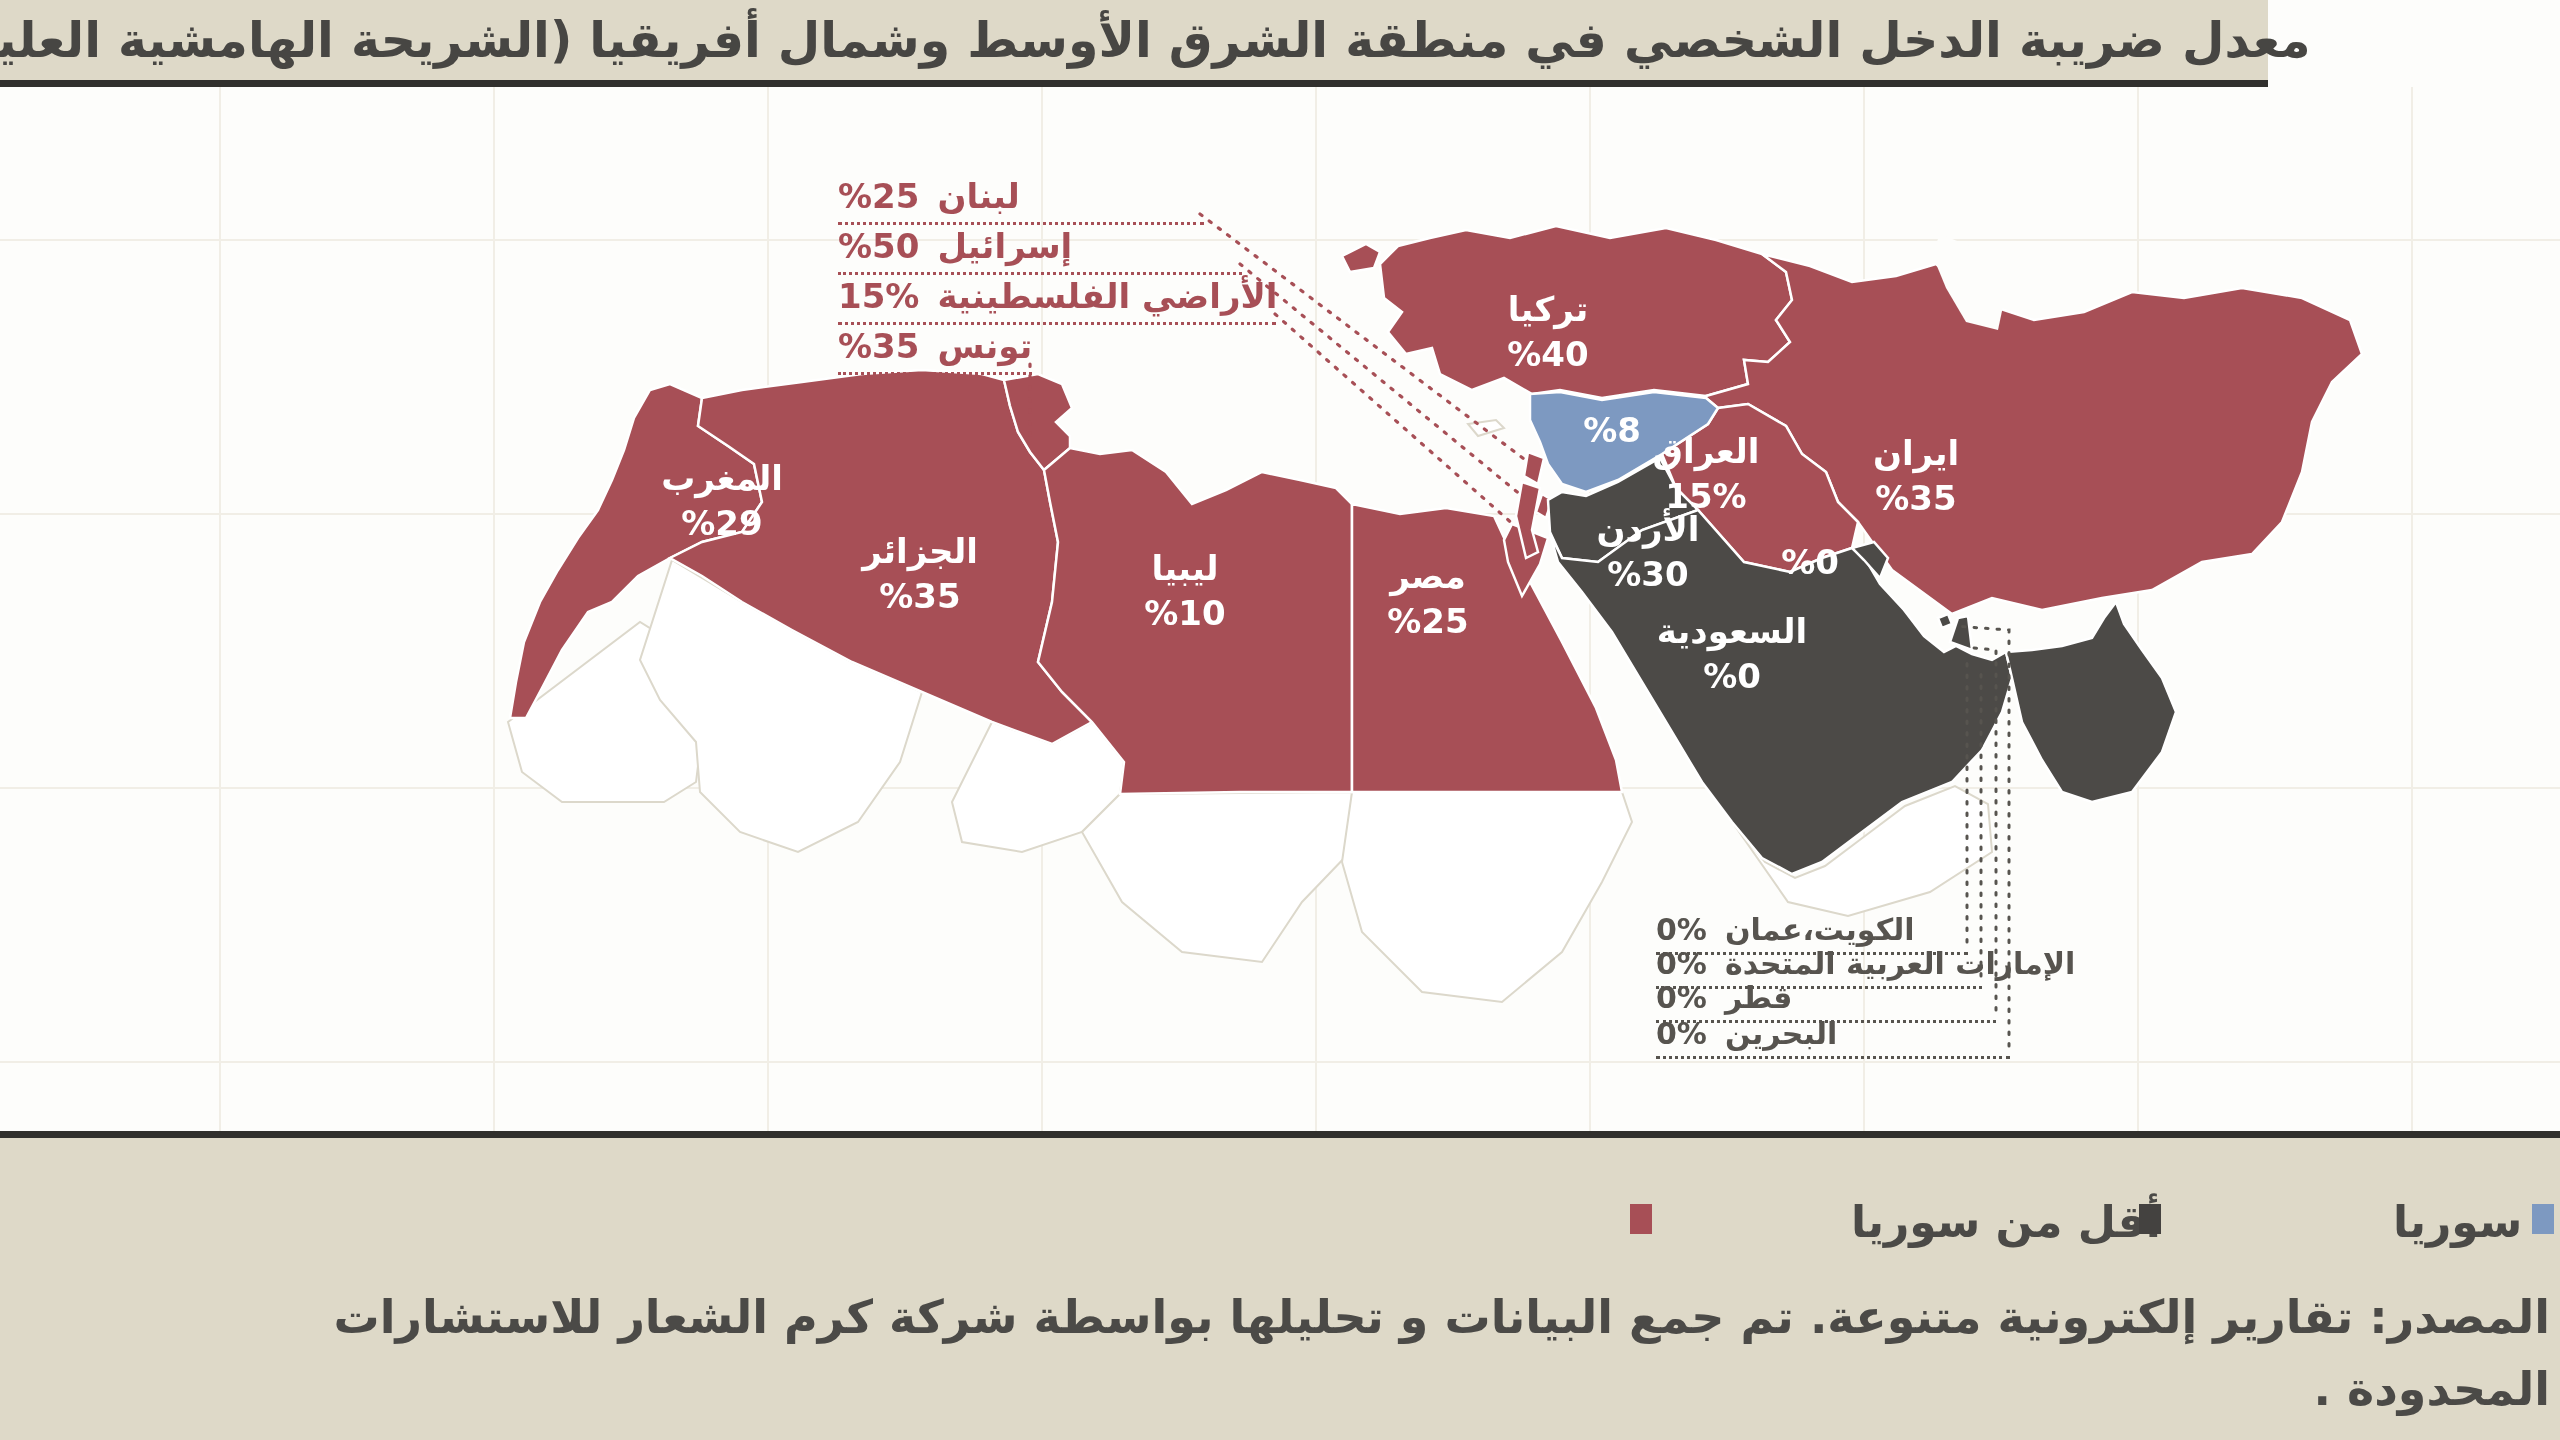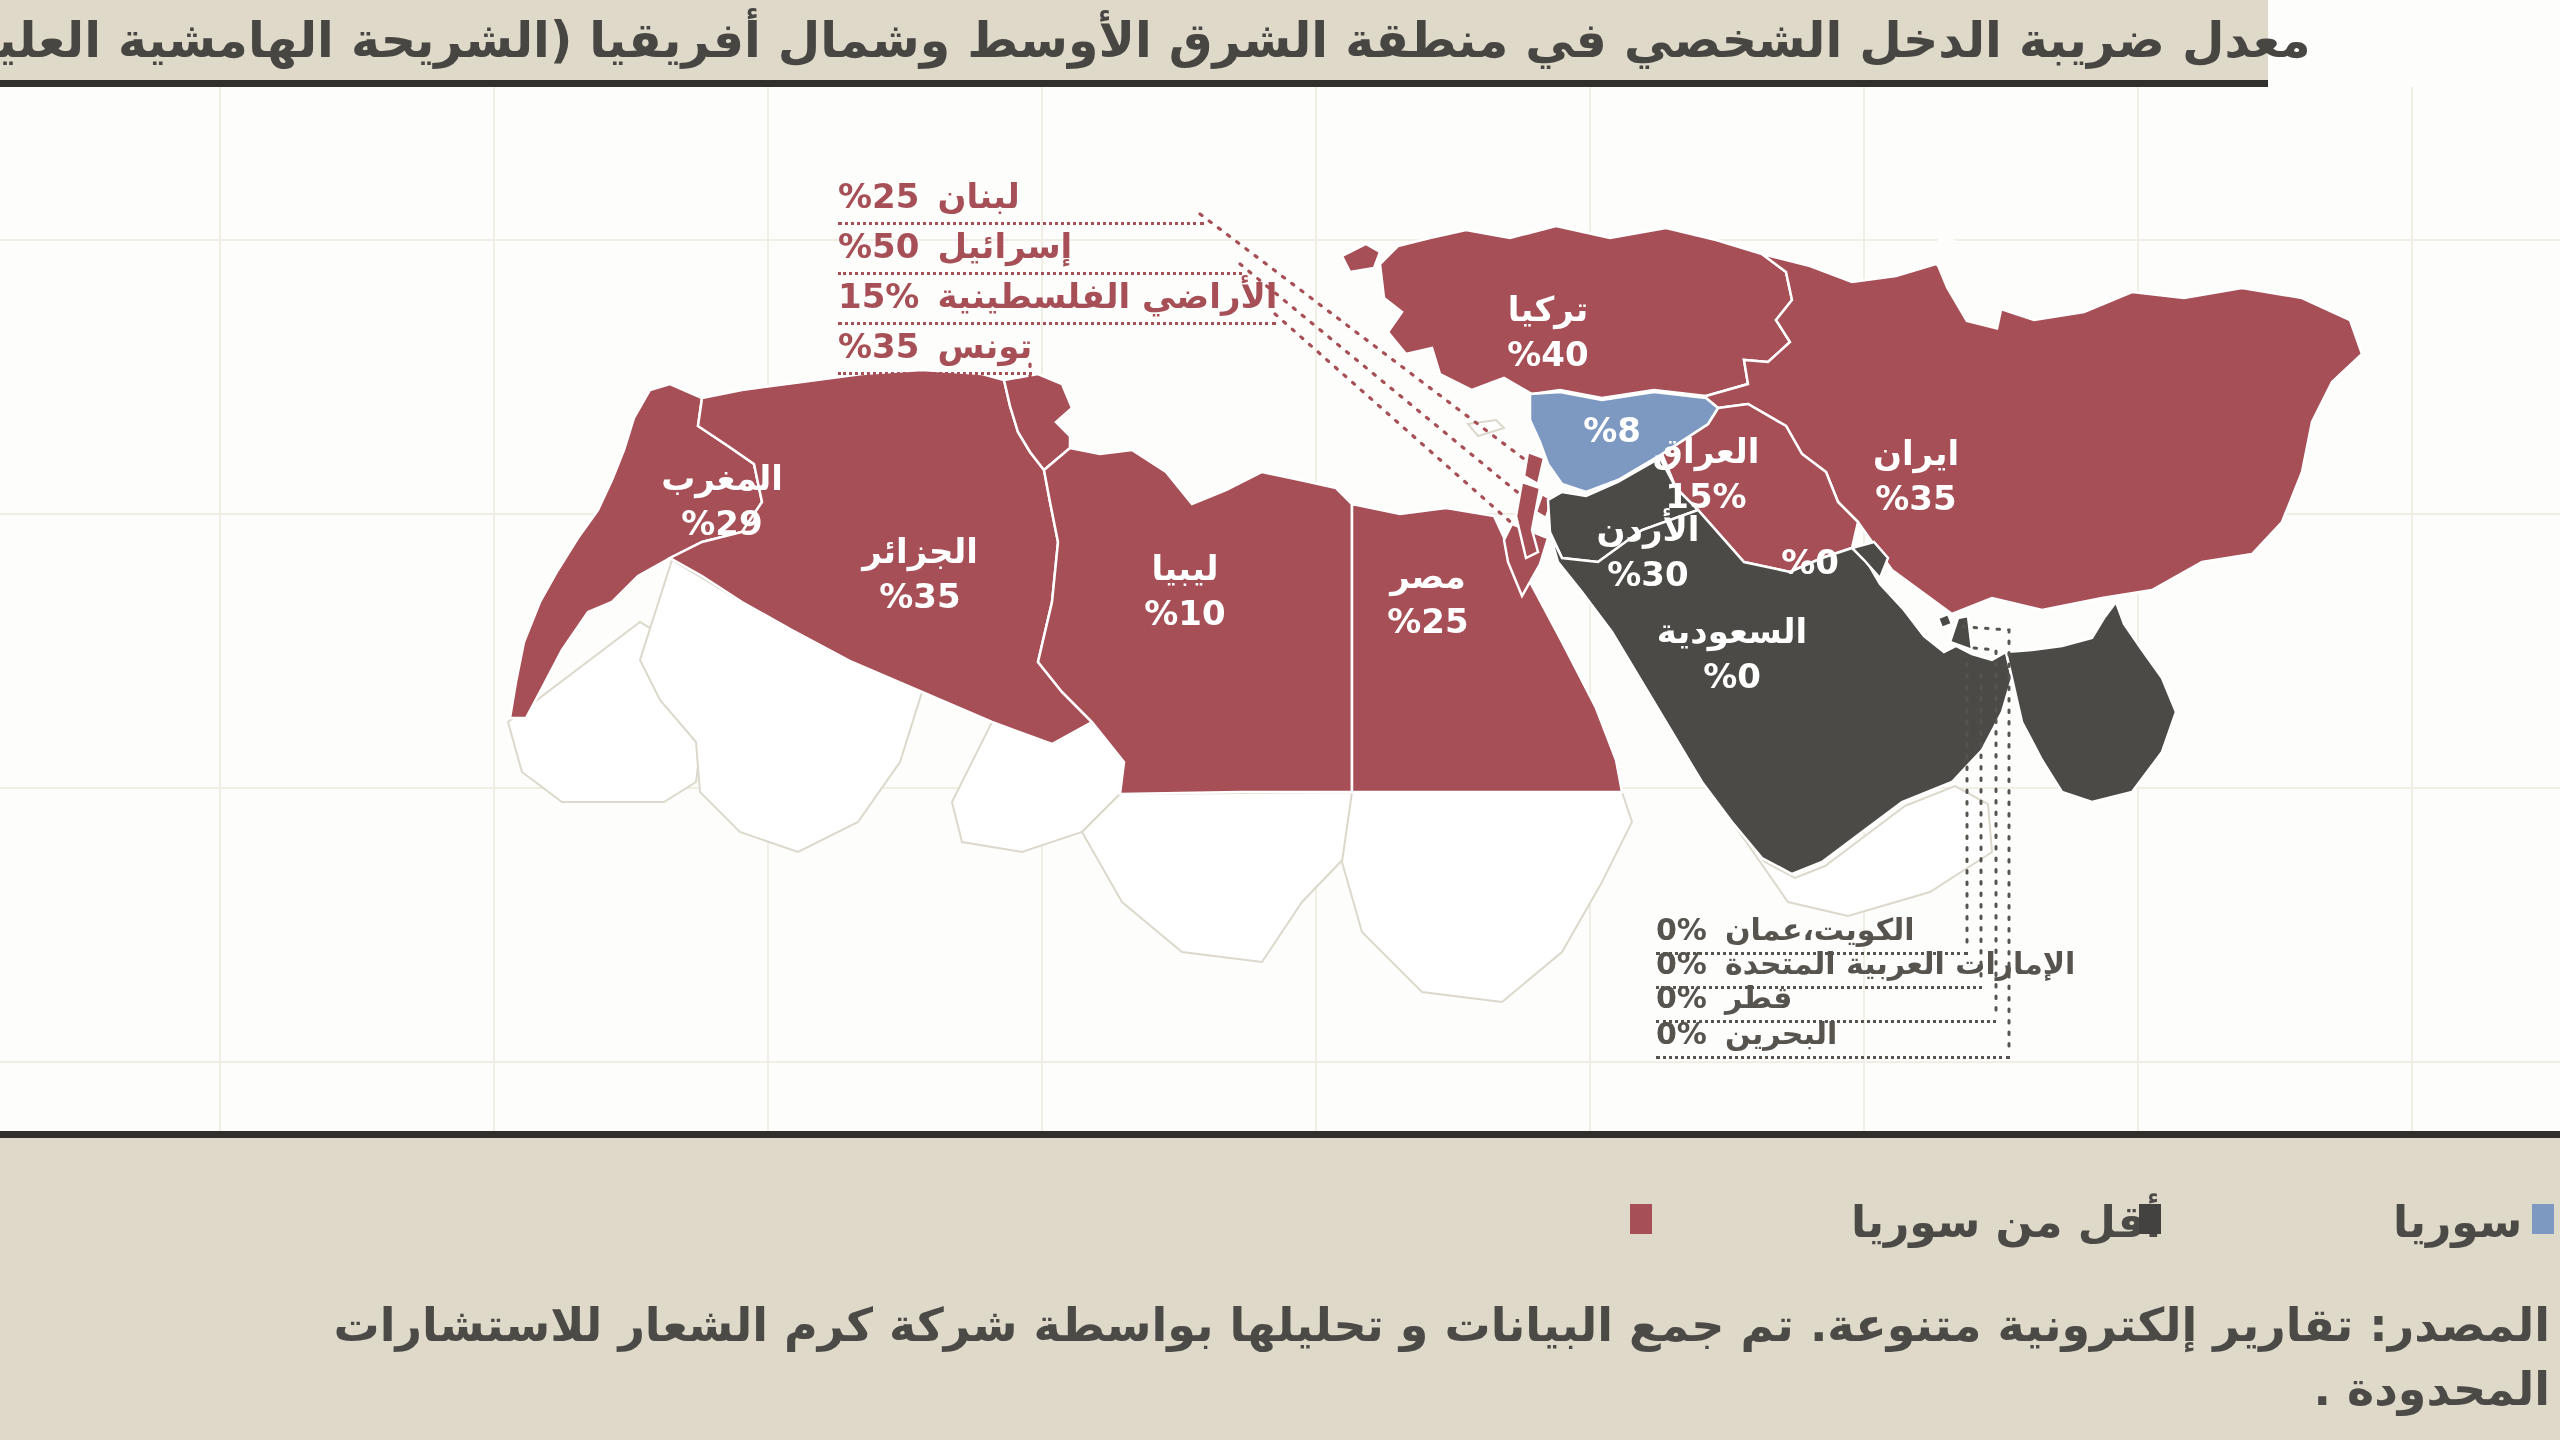--- a/index.html
+++ b/index.html
@@ -212,16 +212,16 @@
 </div>
 
 <div class="ftr">
 
   <span class="leg-sq" style="left:1630px;top:1204px;position:fixed;background:#a74f56;"></span>
   <span class="leg-label" style="left:1851px;top:1196px;position:fixed;">أقل من سوريا</span>
   <span class="leg-sq" style="left:2139px;top:1204px;position:fixed;background:#444240;"></span>
   <span class="leg-label" style="left:2393px;top:1196px;position:fixed;">سوريا</span>
   <span class="leg-sq" style="left:2532px;top:1204px;position:fixed;background:#7d99c1;"></span>
 
-  <div class="src" style="top:1290px;position:fixed;margin-top:8px;">المصدر: تقارير إلكترونية متنوعة. تم جمع البيانات و تحليلها بواسطة شركة كرم الشعار للاستشارات</div>
+  <div class="src" style="top:1290px;position:fixed;">المصدر: تقارير إلكترونية متنوعة. تم جمع البيانات و تحليلها بواسطة شركة كرم الشعار للاستشارات</div>
   <div class="src" style="top:1362px;position:fixed;">المحدودة .</div>
 
 </div>
 
 </body></html>

